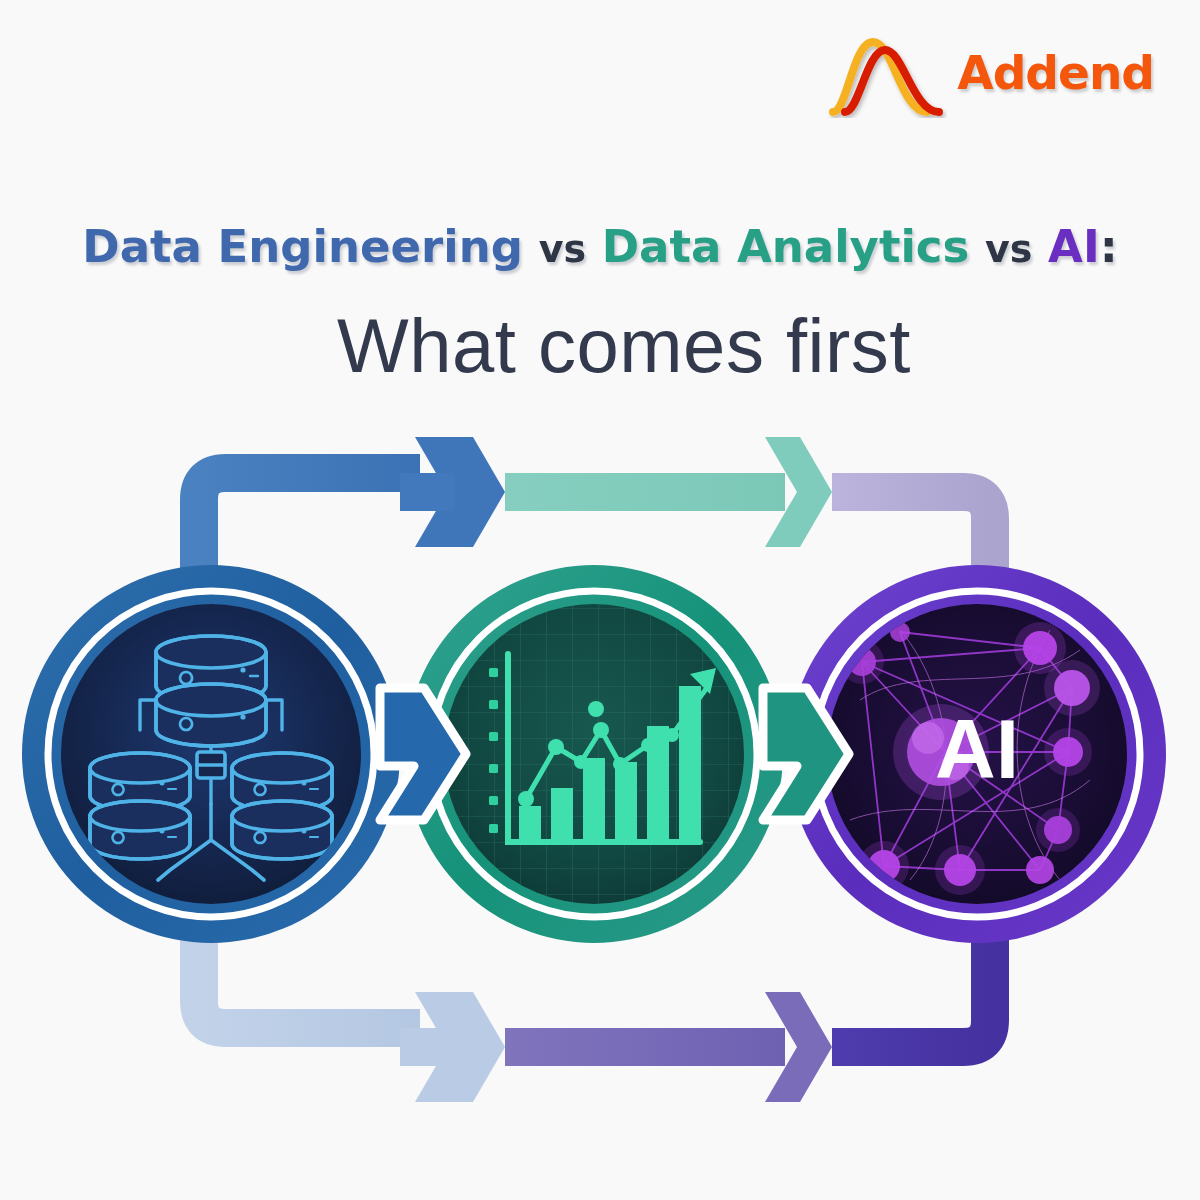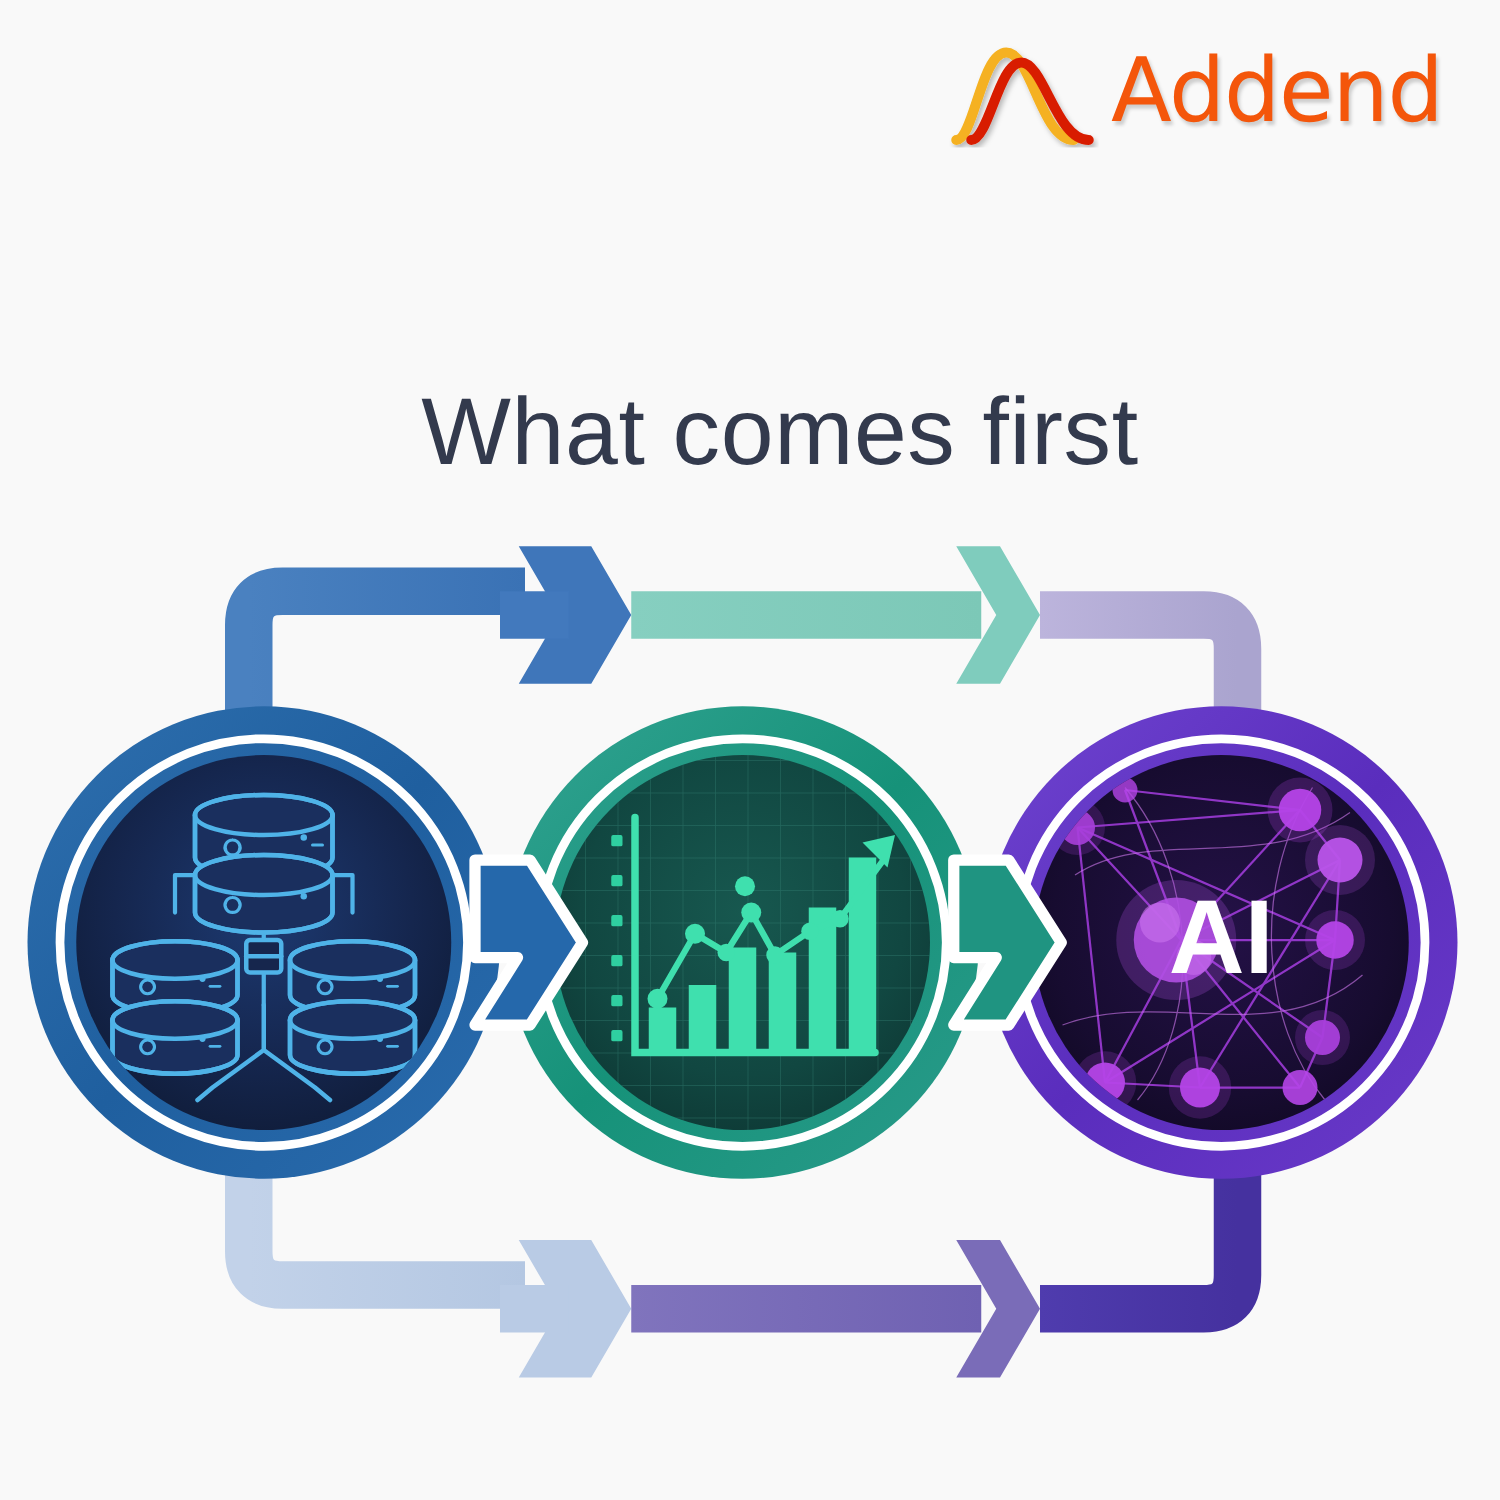--- a/index.html
+++ b/index.html
@@ -31,22 +31,22 @@
     align-items: center;
     gap: 10px;
   }
   .logo-mark {
     width: 120px;
     height: 92px;
     display: block;
   }
   .logo-word {
     font-family: "DejaVu Sans", sans-serif;
-    font-weight: normal;
-    font-size: 71px;
+    font-weight: bold;
+    font-size: 47px;
     letter-spacing: -1px;
     color: #f4560b;
     line-height: 1;
     text-shadow: 2px 3px 3px rgba(0,0,0,0.18);
   }
 
   
   .title-line1 {
     position: absolute;
     top: 222px;
@@ -104,20 +104,27 @@
         </filter>
       </defs>
       <g filter="url(#lshadow)" fill="none" stroke-linecap="round">
         <path d="M6 86 C 20 86, 26 16, 46 16 C 66 16, 74 86, 100 86" stroke="#f5b120" stroke-width="8"></path>
         <path d="M18 86 C 32 86, 40 24, 58 24 C 76 24, 86 86, 112 86" stroke="#d81e05" stroke-width="8"></path>
       </g>
     </svg>
     <span class="logo-word">Addend</span>
   </div>
 
+  <div class="title-line1">
+    <span class="t-de">Data Engineering</span>
+    <span class="t-vs">vs</span>
+    <span class="t-da">Data Analytics</span>
+    <span class="t-vs">vs</span>
+    <span class="t-ai">AI</span><span class="t-colon">:</span>
+  </div>
 
   <div class="title-line2">What comes first</div>
 
   <svg class="diagram" viewBox="0 0 1200 720">
     <defs>
 
       <radialGradient id="gBlueInner" cx="50%" cy="42%" r="72%">
         <stop offset="0%" stop-color="#1d3a72"></stop>
         <stop offset="55%" stop-color="#15264e"></stop>
         <stop offset="100%" stop-color="#0d1830"></stop>

